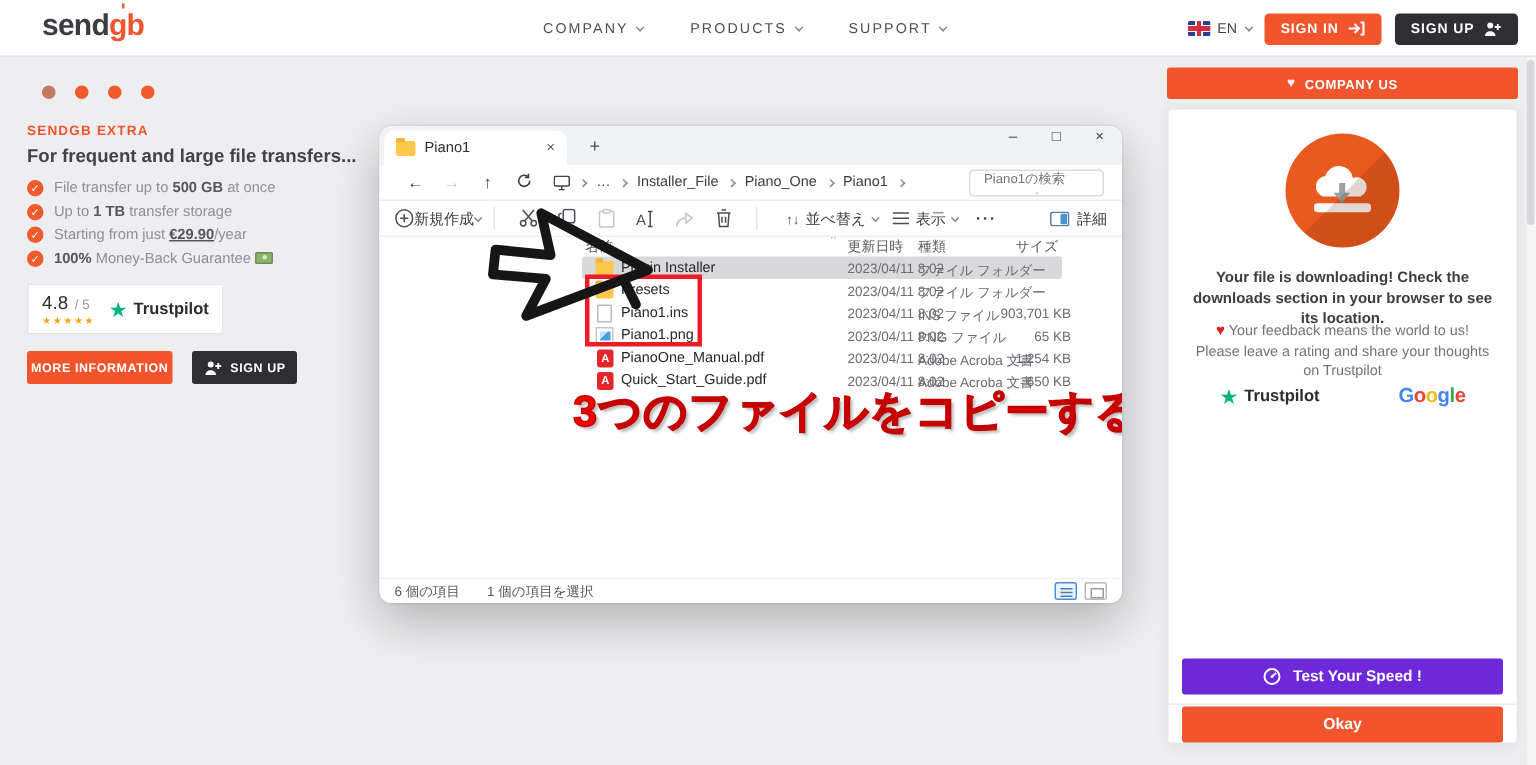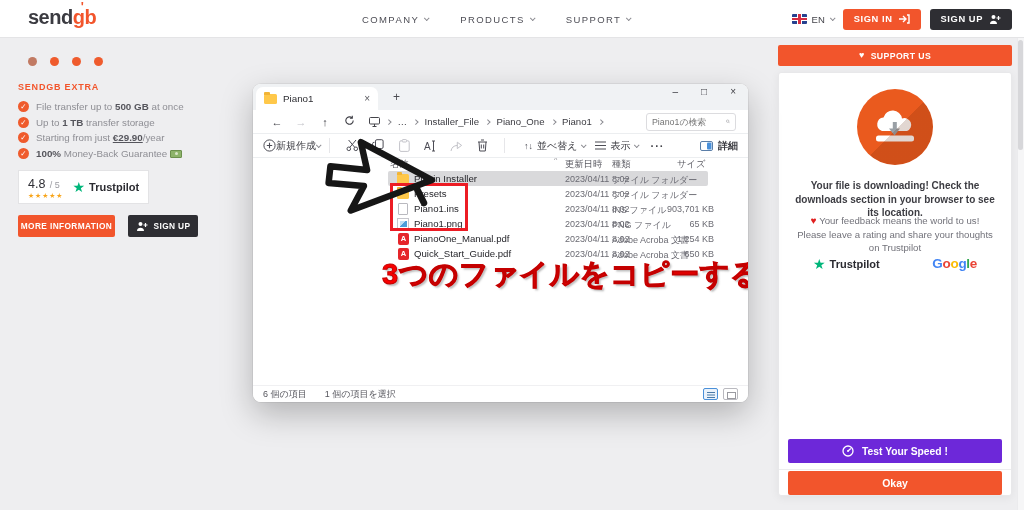--- a/index.html
+++ b/index.html
@@ -64,31 +64,31 @@
   .winctl{position:absolute;right:12px;top:2px;display:flex;gap:23px;font-size:10px;color:#3e3e44;}
   .winctl span{cursor:pointer;}
   .fold{width:13px;height:10px;background:#ffc84a;border-radius:1.5px;position:relative;flex:none;}
   .fold::before{content:"";position:absolute;top:-2px;left:0;width:6px;height:3px;background:#f2b436;border-radius:1px 1px 0 0;}
   .navbar{height:24px;background:#fff;border-bottom:1px solid #eceef0;display:flex;align-items:center;padding:0 12px;font-size:11px;color:#3f3f46;}
   .navbar .arrow{width:24px;text-align:center;cursor:pointer;}
   .navbar .arrow.dis{color:#c2c2c8;}
   .crumbs{flex:1;display:flex;align-items:center;gap:7px;margin-left:8px;font-size:9.6px;color:#3b3b41;}
   .crumb{cursor:pointer;white-space:nowrap;}
   .rchev{width:3.5px;height:3.5px;border-right:1.2px solid #8a8a90;border-top:1.2px solid #8a8a90;transform:rotate(45deg);display:inline-block;flex:none;}
-  .search{width:90px;height:18px;border:1px solid #dcdcdf;border-radius:3px;display:flex;align-items:center;padding:0 5px;gap:4px;}
+  .search{width:90px;height:18px;border:1px solid #dcdcdf;border-radius:3px;display:flex;align-items:center;padding:0 5px;gap:4px;flex-direction:column;}
   .search input{border:none;outline:none;width:70px;font-size:8.8px;color:#8d8d93;background:transparent;}
   .toolbar{height:24px;background:#fff;border-bottom:1px solid #eceef0;display:flex;align-items:center;padding:0 10px;}
   .tbnew{display:flex;align-items:center;gap:0;cursor:pointer;}
   .tbnew .lbl{font-size:10px;color:#3a3a40;}
   .tbsep{width:1px;height:15px;background:#e6e6e9;margin:0 9px;}
   .tbi{width:26px;display:flex;justify-content:center;align-items:center;cursor:pointer;}
   .tbgroup{display:flex;align-items:center;gap:4px;margin-left:10px;cursor:pointer;}
   .tbgroup .lbl{font-size:10px;color:#3a3a40;}
   .tbmore{margin-left:12px;font-size:11px;font-weight:bold;color:#44444a;letter-spacing:1px;cursor:pointer;}
-  .tbdetails{margin-left:auto;display:flex;align-items:center;gap:5px;cursor:pointer;font-weight:bold;}
+  .tbdetails{margin-left:auto;display:flex;align-items:center;gap:5px;cursor:pointer;}
   .tbdetails .lbl{font-size:10px;color:#3a3a40;}
   .wbody{position:relative;height:227px;background:#fff;overflow:hidden;}
   .list{position:absolute;left:135px;top:0;width:352px;height:100%;}
   .lhead{position:relative;height:13px;font-size:9.3px;color:#5a5a62;}
   .lhead .c-name{position:absolute;left:2px;top:0;}
   .lhead .caret{position:absolute;left:166px;top:-2px;font-size:7px;color:#8a8a90;}
   .lhead .c-date{position:absolute;left:177px;top:0;}
   .lhead .c-type{position:absolute;left:224px;top:0;}
   .lhead .c-size{position:absolute;left:289px;top:0;}
   .frow{position:relative;height:15px;width:320px;cursor:pointer;border-radius:2px;}
@@ -187,20 +187,21 @@
 
 <div class="dots">
   <span class="dot muted"></span>
   <span class="dot"></span>
   <span class="dot"></span>
   <span class="dot"></span>
 </div>
 
 <div class="promo">
   <div class="eyebrow">SENDGB EXTRA</div>
+  <div class="ptitle">For frequent and large file transfers...</div>
   <div class="features">
   <div class="feature">
     <span class="check">✓</span>
     <span class="ftext"><span class="pre">File transfer up to </span><b class="bold">500 GB</b><span class="post"> at once</span></span>
   </div>
 
   <div class="feature">
     <span class="check">✓</span>
     <span class="ftext"><span class="pre">Up to </span><b class="bold">1 TB</b><span class="post"> transfer storage</span></span>
   </div>
@@ -438,21 +439,21 @@
   <svg class="arrowsvg" viewBox="0 0 495 318">
     <path d="M0,0 L0,26 L7,20 L11.5,31 L16.5,29 L12,18.5 L21,18.5 Z" transform="translate(179,96) rotate(118) scale(3.1)" fill="none" stroke="#161616" stroke-width="2.1" stroke-linejoin="round"></path>
     <path d="M163,103 L171,119" stroke="#161616" stroke-width="6.5" stroke-linecap="round" fill="none"></path>
   </svg>
 </div>
 
 <div class="panel">
   <div class="pbtns">
     <button class="topbtn orange">
         <span class="heart">♥</span>
-        <span>SUPPORT US</span>
+        <span>COMPANY US</span>
       </button>
   </div>
   <div class="card">
     <div class="dlcircle">
       <svg width="46" height="36" viewBox="0 0 46 36">
         <path d="M10 22a7 7 0 0 1 1.5-13.6A9.5 9.5 0 0 1 30 9.6 6.5 6.5 0 0 1 35 22z" fill="#fff"></path>
         <rect x="20.8" y="13" width="4" height="7" fill="#9aa0a6"></rect>
         <path d="M17 19.5h11l-5.5 7z" fill="#9aa0a6"></path>
         <rect x="4" y="26.5" width="38" height="6" rx="2.5" fill="#fff"></rect>
       </svg>

